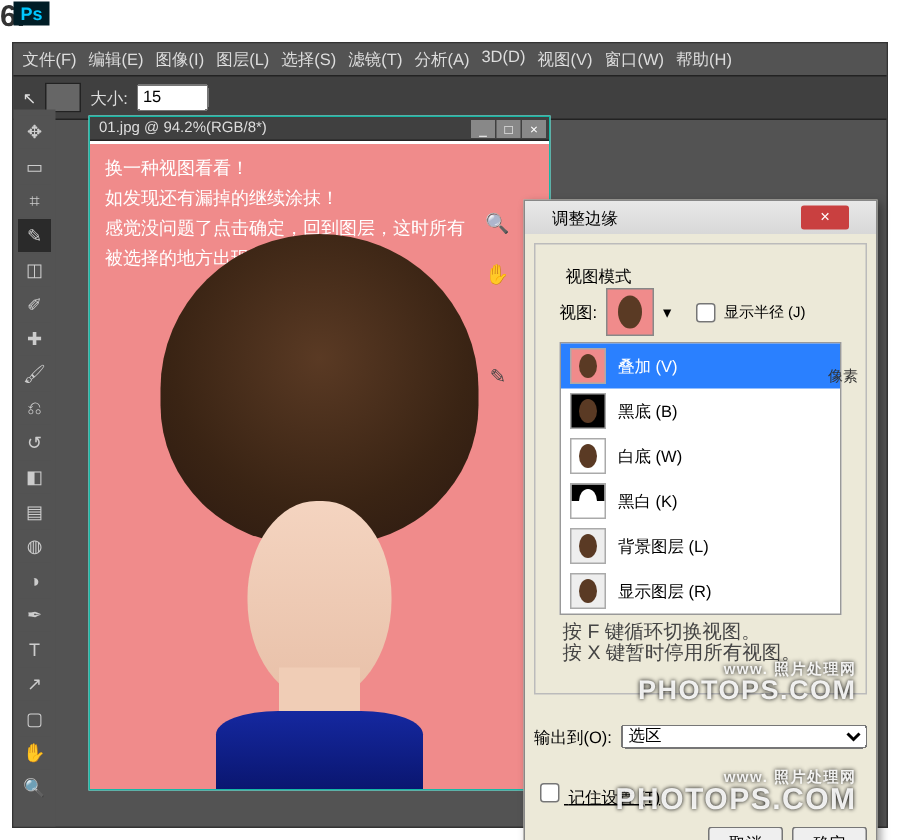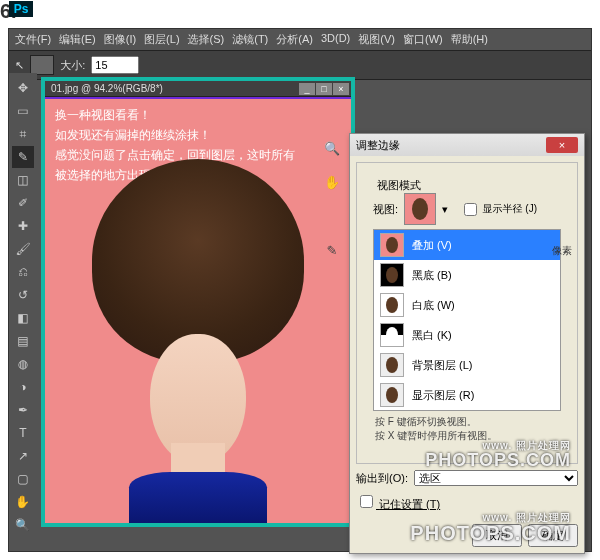--- a/index.html
+++ b/index.html
@@ -8,53 +8,53 @@
   .ps-logo { position:absolute; top:-28px; left:0; width:24px; height:16px; background:#001d26; color:#00c8ff; display:flex; align-items:center; justify-content:center; font-size:12px; font-weight:bold; }
   .menubar { background:#535353; color:#ddd; padding:3px 6px; display:flex; gap:8px; font-size:11px; }
   .menubar span { cursor:default; }
   .optbar { background:#404040; padding:4px 6px; display:flex; align-items:center; gap:6px; color:#ddd; border-top:1px solid #222; border-bottom:1px solid #222; }
   .optbar .swatch { width:22px; height:18px; background:#666; border:1px solid #222; }
   .optbar input { width:40px; font-size:11px; }
   .workspace { position:absolute; top:44px; bottom:0; left:0; right:0; }
   .toolbar { position:absolute; left:0; top:0; bottom:0; width:28px; background:#535353; display:flex; flex-direction:column; align-items:center; padding-top:4px; gap:1px; }
   .tool { width:22px; height:22px; display:flex; align-items:center; justify-content:center; color:#ccc; background:#535353; font-size:12px; }
   .tool.sel { background:#2a2a2a; }
-  .canvas-frame { position:absolute; left:32px; top:4px; width:306px; bottom:24px; background:#6d28d9; border:4px solid #14b8a6; }
+  .canvas-frame { position:absolute; left:50px; top:4px; width:306px; bottom:24px; background:#ffffff; border:1px solid #14b8a6; }
   .doc-tab { background:#404040; color:#ddd; padding:2px 6px; font-size:10px; border-bottom:1px solid #222; display:flex; align-items:center; }
   .canvas { position:absolute; top:18px; left:0; right:0; bottom:0; background:#f08b8b; overflow:hidden; }
   .canvas-text { position:absolute; top:6px; left:10px; right:10px; color:#fff; font-size:12px; line-height:20px; }
   .portrait { position:absolute; bottom:0; left:20px; right:20px; top:60px; }
   .hair { position:absolute; top:0; left:10%; right:10%; height:56%; background:radial-gradient(circle at 50% 40%, #5a3a24 0%, #3a2414 60%, #2a1810 100%); border-radius:50% 50% 45% 45%; }
   .face { position:absolute; top:48%; left:32%; width:36%; height:36%; background:linear-gradient(#f4d4c0,#e8c0a8); border-radius:48% 48% 50% 50%; }
   .neck { position:absolute; top:78%; left:40%; width:20%; height:14%; background:#f0cdb6; }
   .dress { position:absolute; bottom:0; left:24%; right:24%; height:14%; background:linear-gradient(#1528a0,#0a1670); border-radius:30% 30% 0 0; }
   .statusbar { position:absolute; left:34px; bottom:2px; width:306px; color:#ccc; font-size:10px; display:flex; gap:16px; padding:2px 4px; }
   .dialog { position:absolute; top:60px; right:6px; width:234px; background:#ece9d8; border:1px solid #888; box-shadow:2px 2px 6px rgba(0,0,0,.4); }
-  .dlg-title { background:linear-gradient(#e8e8e8,#d8d8d8); padding:3px 6px; font-size:11px; display:flex; align-items:center; }
+  .dlg-title { background:linear-gradient(#e8e8e8,#d8d8d8); padding:3px 18px; font-size:11px; display:flex; align-items:center; }
   .dlg-title .close { margin-left:auto; width:32px; height:16px; background:#c94040; color:#fff; display:flex; align-items:center; justify-content:center; font-size:11px; border-radius:2px; }
   .dlg-body { padding:6px; }
   .fieldset { border:1px solid #bbb; padding:16px; margin-bottom:6px; }
   .fieldset-label { font-size:11px; margin-top:-12px; background:#ece9d8; display:inline-block; padding:0 4px; }
   .view-row { display:flex; align-items:center; gap:6px; font-size:11px; }
   .thumb { width:30px; height:30px; border:1px solid #888; background:#f08b8b; position:relative; }
   .thumb::after { content:""; position:absolute; inset:4px 7px; background:#5a3a24; border-radius:50%; }
   .chkcol { display:flex; flex-direction:row; gap:12px; margin-left:6px; font-size:10px; }
   .chkcol label { display:flex; align-items:center; gap:3px; }
   .dropdown { border:1px solid #999; background:#fff; margin-top:4px; }
   .dd-item { display:flex; align-items:center; gap:8px; padding:3px 6px; font-size:11px; }
   .dd-item.sel { background:#2a80ff; color:#fff; }
   .dd-thumb { width:22px; height:22px; border:1px solid #aaa; background:#eee; flex-shrink:0; position:relative; }
   .dd-thumb.pink { background:#f08b8b; }
   .dd-thumb.black { background:#000; }
   .dd-thumb.white { background:#fff; }
   .dd-thumb.bw { background:linear-gradient(#000 50%,#fff 50%); }
   .dd-thumb::after { content:""; position:absolute; inset:3px 5px; background:#5a3a24; border-radius:50%; }
   .dd-thumb.bw::after { background:#fff; }
-  .hints { font-size:10px; color:#444; padding:4px 2px; line-height:14px; }
-  .outrow { display:flex; align-items:center; gap:6px; font-size:11px; margin:6px 0; }
+  .hints { font-size:13px; color:#444; padding:4px 2px; line-height:14px; }
+  .outrow { display:flex; align-items:center; gap:6px; font-size:11px; margin:20px 0; }
   .outrow select { flex:1; font-size:11px; }
   .reset-row { display:flex; align-items:center; font-size:11px;text-decoration:underline; }
   .btnrow { display:flex; justify-content:flex-end; gap:6px; padding:6px; }
   .btnrow button { font-size:11px; padding:2px 12px; }
   .unit-label { position:absolute; right:12px; top:110px; font-size:10px; color:#333; }
   .side-icons { position:absolute; left:-28px; top:4px; display:flex; flex-direction:column; gap:14px; }
   .side-ico { width:20px; height:20px; display:flex; align-items:center; justify-content:center; color:#444; font-size:13px; }
   .wm { position:absolute; color:rgba(255,255,255,.9); font-weight:bold; text-shadow:0 0 3px #000; font-family:Arial; letter-spacing:1px; pointer-events:none; }
   .wm1 { bottom:80px; right:20px; font-size:18px; }
   .wm1s { bottom:98px; right:20px; font-size:10px; }

